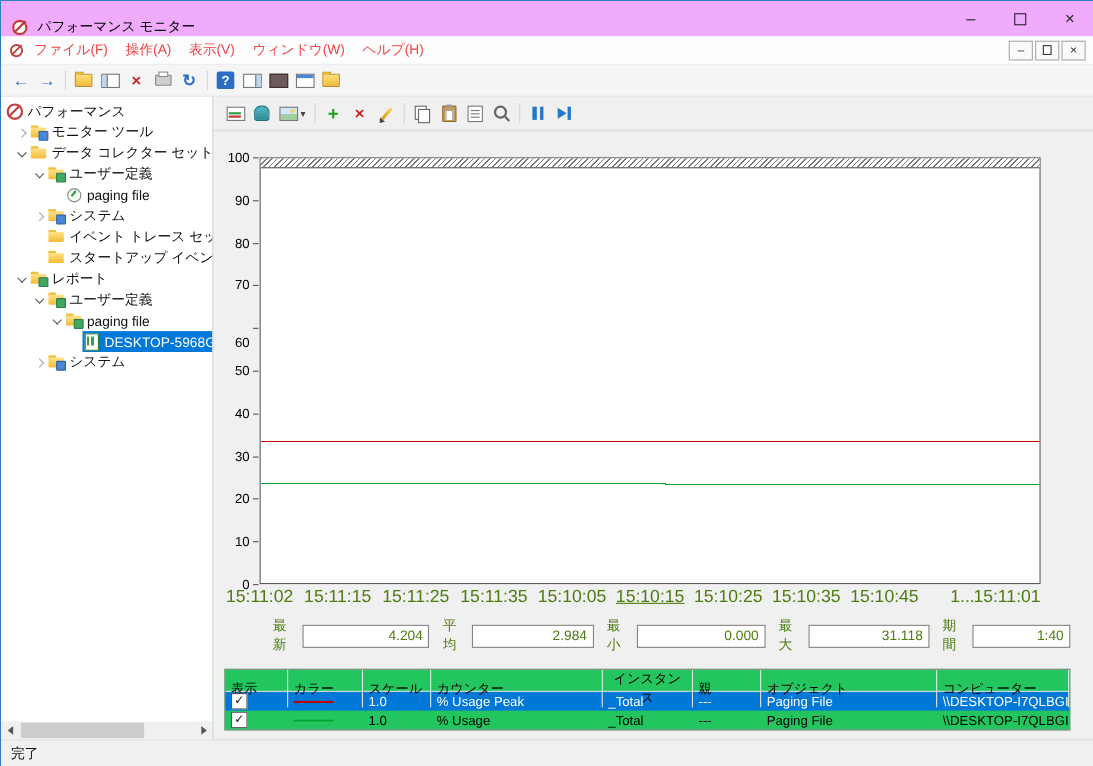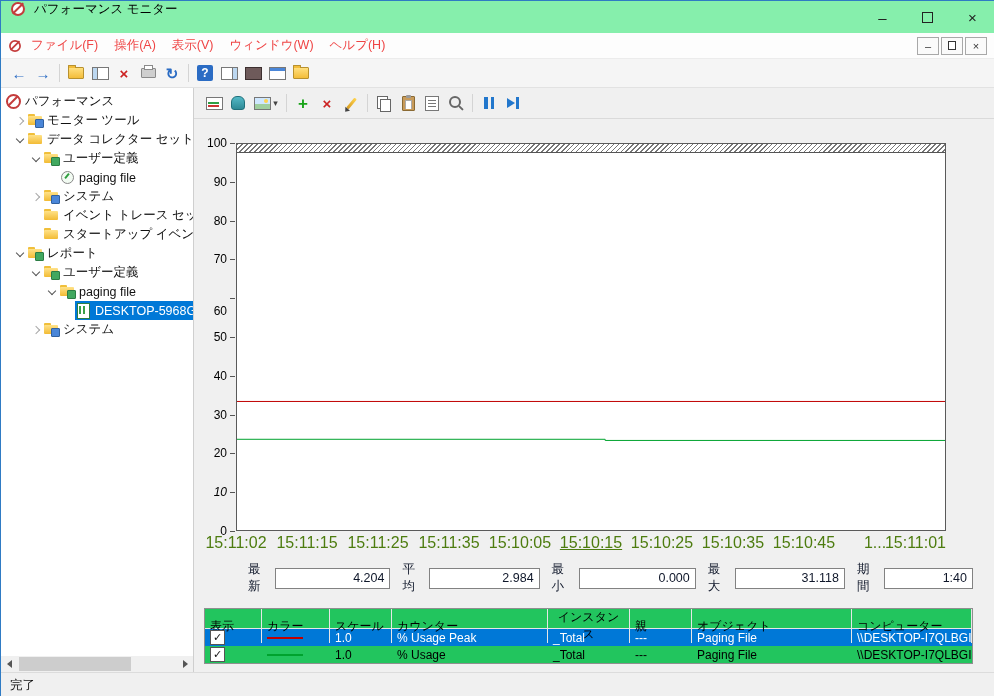--- a/index.html
+++ b/index.html
@@ -1,20 +1,20 @@
 <!DOCTYPE html>
 <html><head>
 <meta charset="utf-8">
 <style>
   html,body{margin:0;padding:0}
   body{font-family:"Liberation Sans","DejaVu Sans",sans-serif;background:#9a9a9a}
   .window{position:relative;width:994px;height:696px;background:#f0f0f0;border:1px solid #2f7bc4;display:flex;flex-direction:column;overflow:hidden}
 
   
-  .titlebar{height:32px;background:#86efac;display:flex;align-items:flex-start;flex:none}
+  .titlebar{height:32px;background:#f0abfc;display:flex;align-items:flex-end;flex:none}
   .pm-ic{width:16px;height:16px;position:relative;flex:none;display:inline-block}
   .pm-ic::before{content:"";position:absolute;inset:1px;border:2px solid #c43c3c;border-radius:50%;background:#fff}
   .pm-ic::after{content:"";position:absolute;left:7px;top:0;width:2px;height:15px;background:#c43c3c;transform:rotate(45deg)}
   .titlebar .pm-ic{margin-left:9px}
   .tb-title{font-size:12.5px;color:#000;margin-left:8px;flex:1}
   .cap-btn{width:45px;height:32px;display:flex;align-items:center;justify-content:center;font-size:15px;color:#222;background:transparent;border:none}
   .cap-max i{width:9px;height:9px;border:1px solid #222;display:block}
 
   
   .menubar{height:25px;background:#fdfdfd;display:flex;align-items:center;flex:none;border-bottom:1px solid #ececec}
@@ -112,21 +112,21 @@
   .y-axis{width:34px;position:relative;flex:none}
   .y-lab{position:absolute;right:9px;font-size:12px;color:#000;line-height:12px}
   .y-tick{position:absolute;right:1px;width:5px;height:1px;background:#555}
   .plot{flex:1;position:relative;background:#fff;border:1px solid #5a5a5a}
   .hatch{position:absolute;top:0;left:0;right:0;height:8px;background:repeating-linear-gradient(135deg,#777 0,#777 1px,#fff 1px,#fff 3.5px);border-bottom:1px solid #555}
   #chart-svg{position:absolute;inset:0;width:100%;height:100%}
   .x-axis{position:relative;height:17px;margin:3px 49px 0 42px;flex:none}
   .x-lab{position:absolute;transform:translateX(-50%);white-space:nowrap;font-size:16px;color:#4d7c0f}
 
   
-  .stats-row{display:flex;align-items:center;justify-content:flex-end;margin:10px 22px 0 42px;font-size:12.5px;color:#0f172a;flex:none}
+  .stats-row{display:flex;align-items:center;justify-content:flex-end;margin:10px 22px 0 42px;font-size:12.5px;color:#4d7c0f;flex:none}
   .stat-label{margin:0 5px 0 12px}
   .statbox{background:#fff;border:1px solid #828282;height:19px;display:flex;align-items:center;justify-content:flex-end;padding:0 5px;font-size:12.5px}
   .w118{width:118px}.w112{width:112px}.w108{width:120px}.w88{width:88px}
 
   
   .legend{margin:13px 22px 0 10px;background:#22c55e;border:1px solid #8f8f8f;flex:none}
   .lg-head,.lg-row{display:grid;grid-template-columns:57px 68px 62px 156px 82px 62px 160px 1fr;align-items:center}
   .lg-head{height:19px;border-bottom:1px solid #e6e6e6}
   .lg-head .hcell{font-size:12px;color:#000;padding:0 5px;border-right:1px solid #e6e6e6;height:100%;display:flex;align-items:center;background:transparent;border-top:none;border-left:none;border-bottom:none}
   .lg-row{height:17px;font-size:12px;color:#000}
@@ -419,21 +419,21 @@
             <span class="y-lab" style="top: calc(40% - 6px); margin-top: 13px;">60</span>
             <i class="y-tick" style="top: 40%;"></i>
             <span class="y-lab" style="top: calc(50% - 6px);">50</span>
             <i class="y-tick" style="top: 50%;"></i>
             <span class="y-lab" style="top: calc(60% - 6px);">40</span>
             <i class="y-tick" style="top: 60%;"></i>
             <span class="y-lab" style="top: calc(70% - 6px);">30</span>
             <i class="y-tick" style="top: 70%;"></i>
             <span class="y-lab" style="top: calc(80% - 6px);">20</span>
             <i class="y-tick" style="top: 80%;"></i>
-            <span class="y-lab" style="top: calc(90% - 6px); font-style: italic;">10</span>
+            <span class="y-lab" style="top: calc(90% - 6px);">10</span>
             <i class="y-tick" style="top: 90%;"></i>
             <span class="y-lab" style="top: calc(100% - 6px);">0</span>
             <i class="y-tick" style="top: 100%;"></i>
           </div>
         <div class="plot">
           <svg id="chart-svg" viewBox="0 0 100 100" preserveAspectRatio="none" shape-rendering="crispEdges">
               <polyline points="0,66.7 100,66.7" fill="none" stroke="#c00000" stroke-width="1" vector-effect="non-scaling-stroke"></polyline>
               <polyline points="0,76.5 52,76.5 52,76.8 100,76.8" fill="none" stroke="#00a32e" stroke-width="1" vector-effect="non-scaling-stroke"></polyline>
             </svg>
           <div class="hatch"></div>

